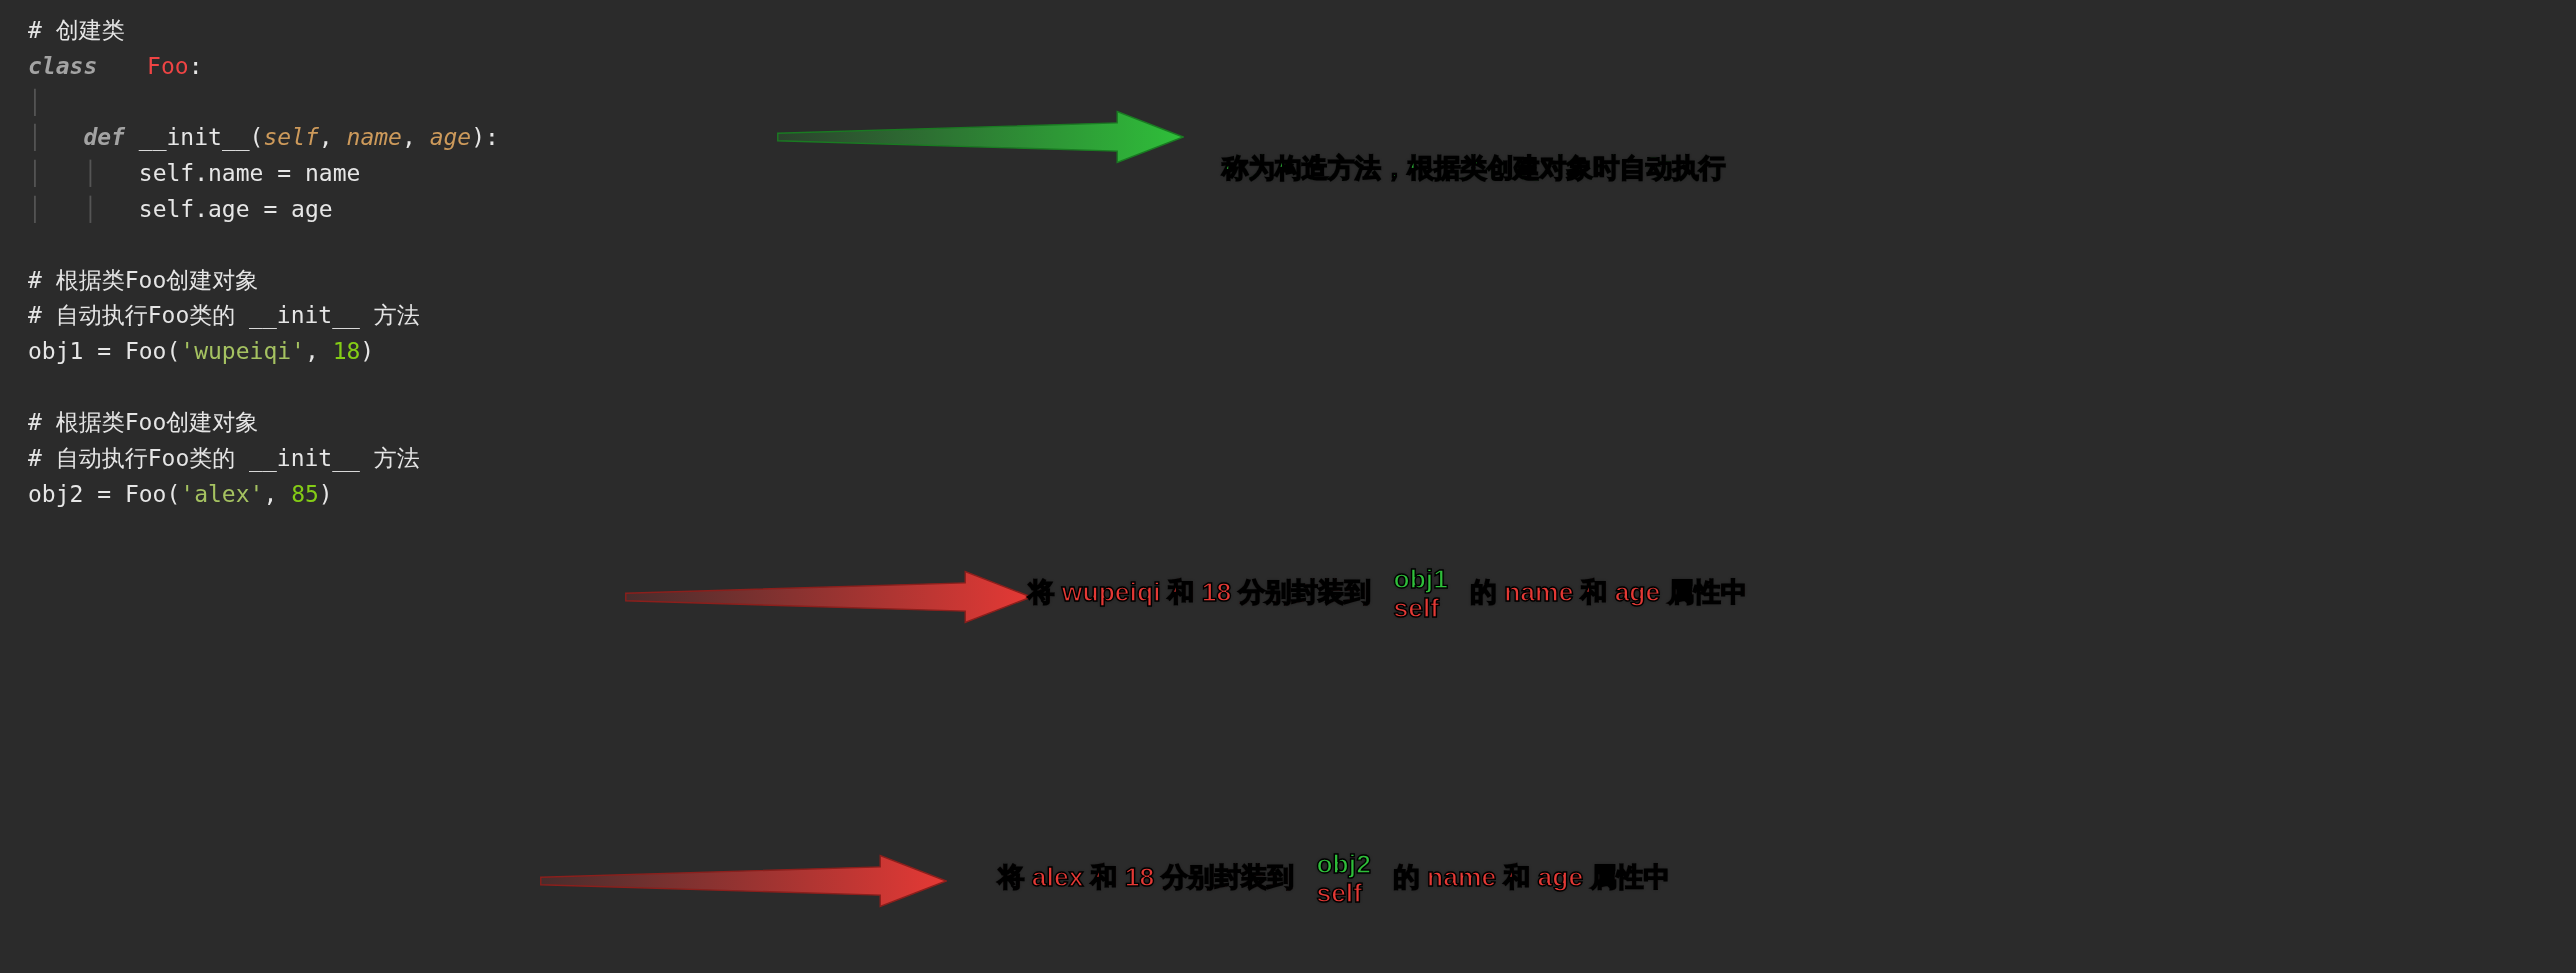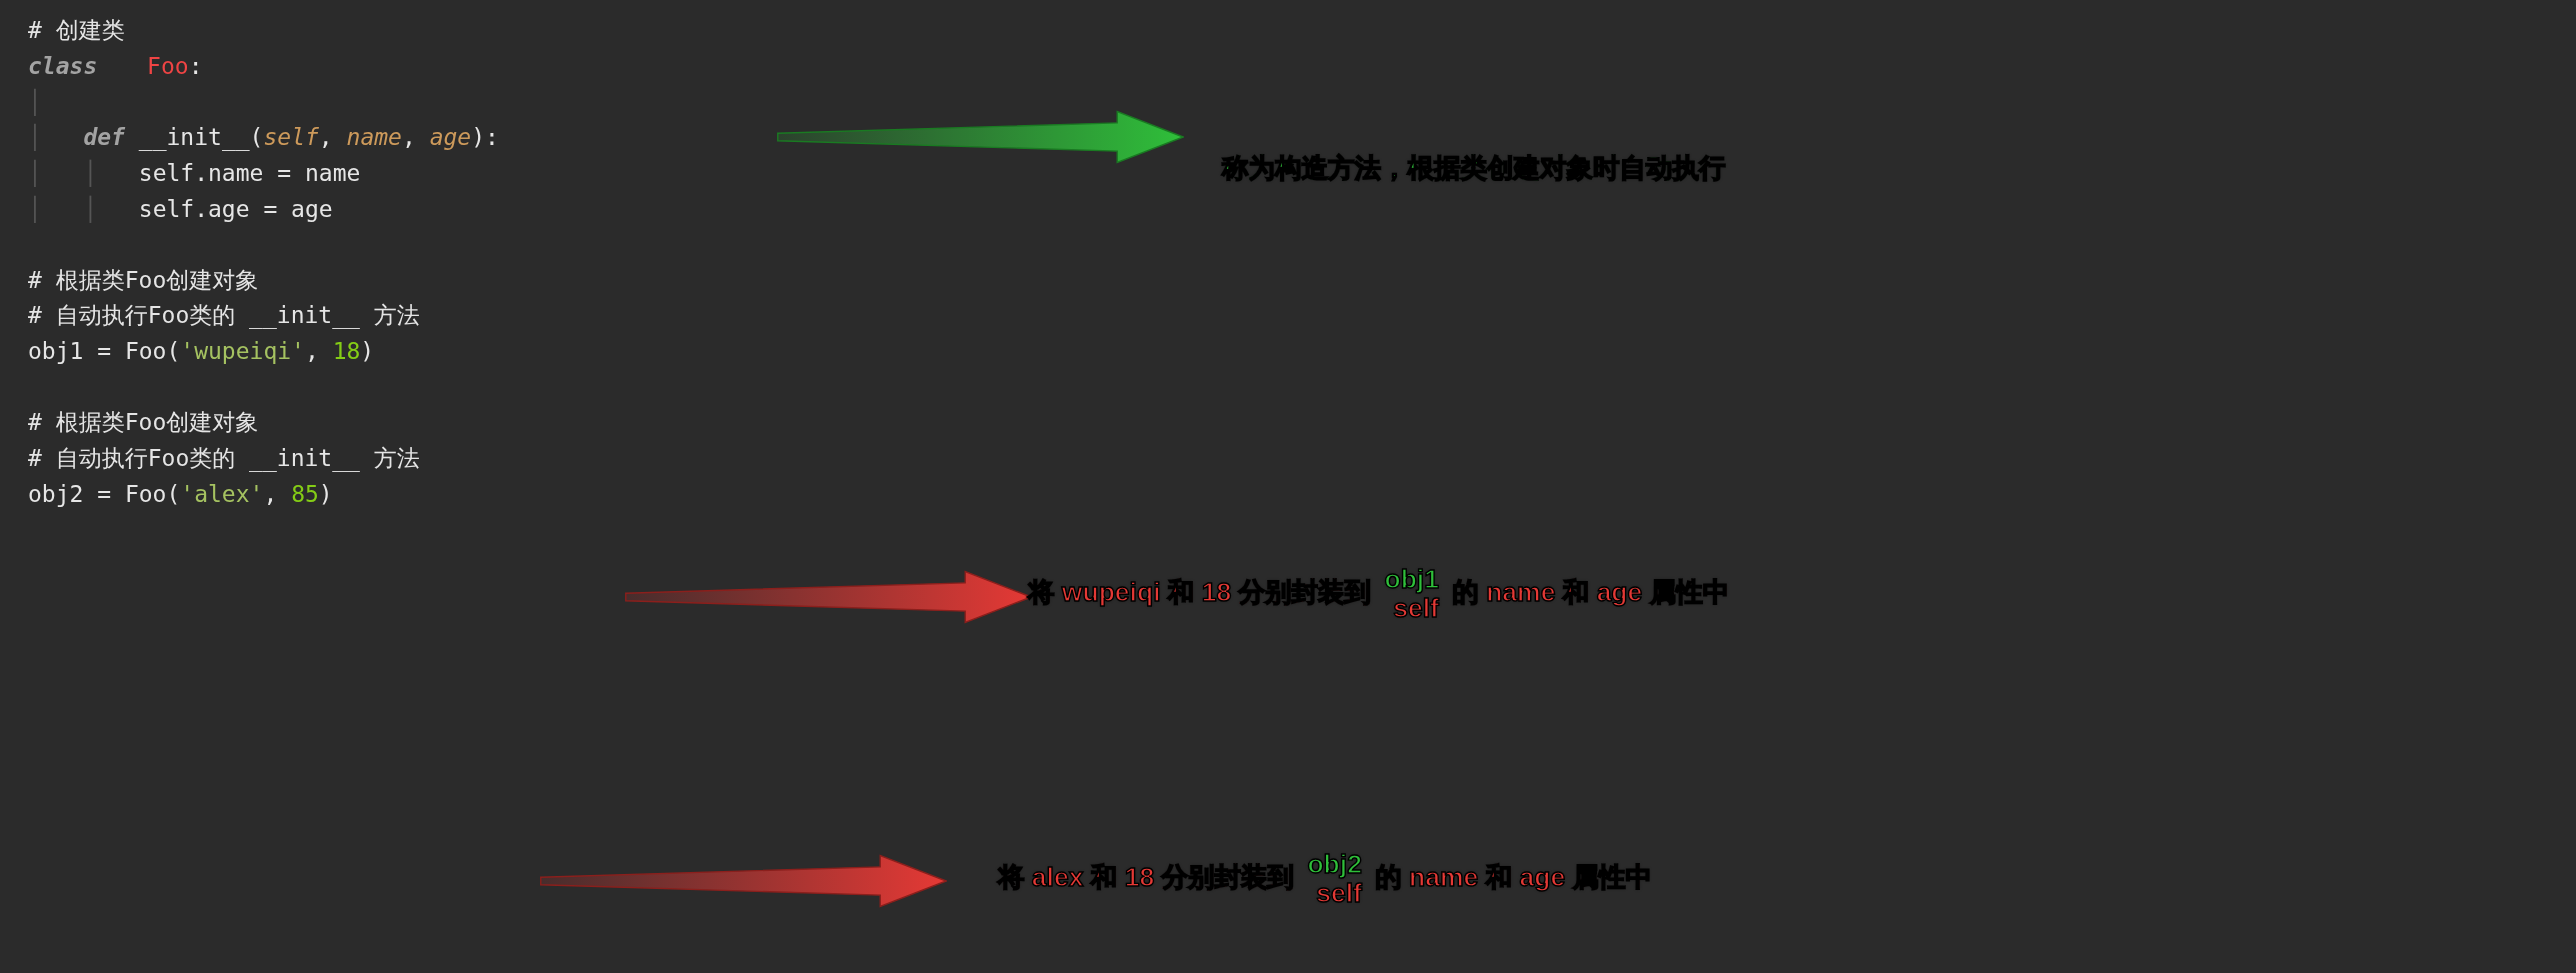--- a/index.html
+++ b/index.html
@@ -32,24 +32,24 @@
     -webkit-text-stroke: 1.4px #000;
     text-shadow: 0 0 2.8px rgba(0,0,0,.6);
     white-space: nowrap;
   }
   .ann-green { color: #2fbf3a; }
   .ann-red   { color: #e53935; }
 
   .stacked {
     display: inline-flex;
     flex-direction: column;
-    align-items: flex-end;
+    align-items: flex-start;
     line-height: 1.1;
     vertical-align: middle;
-    margin: 0 6px;
+    margin: 0 15px;
   }
   .stacked .top  { color: #2fbf3a; }
   .stacked .bot  { color: #e53935; }
 
   .arrow {
     position: absolute;
     pointer-events: none;
   }
 </style>
 </head>

